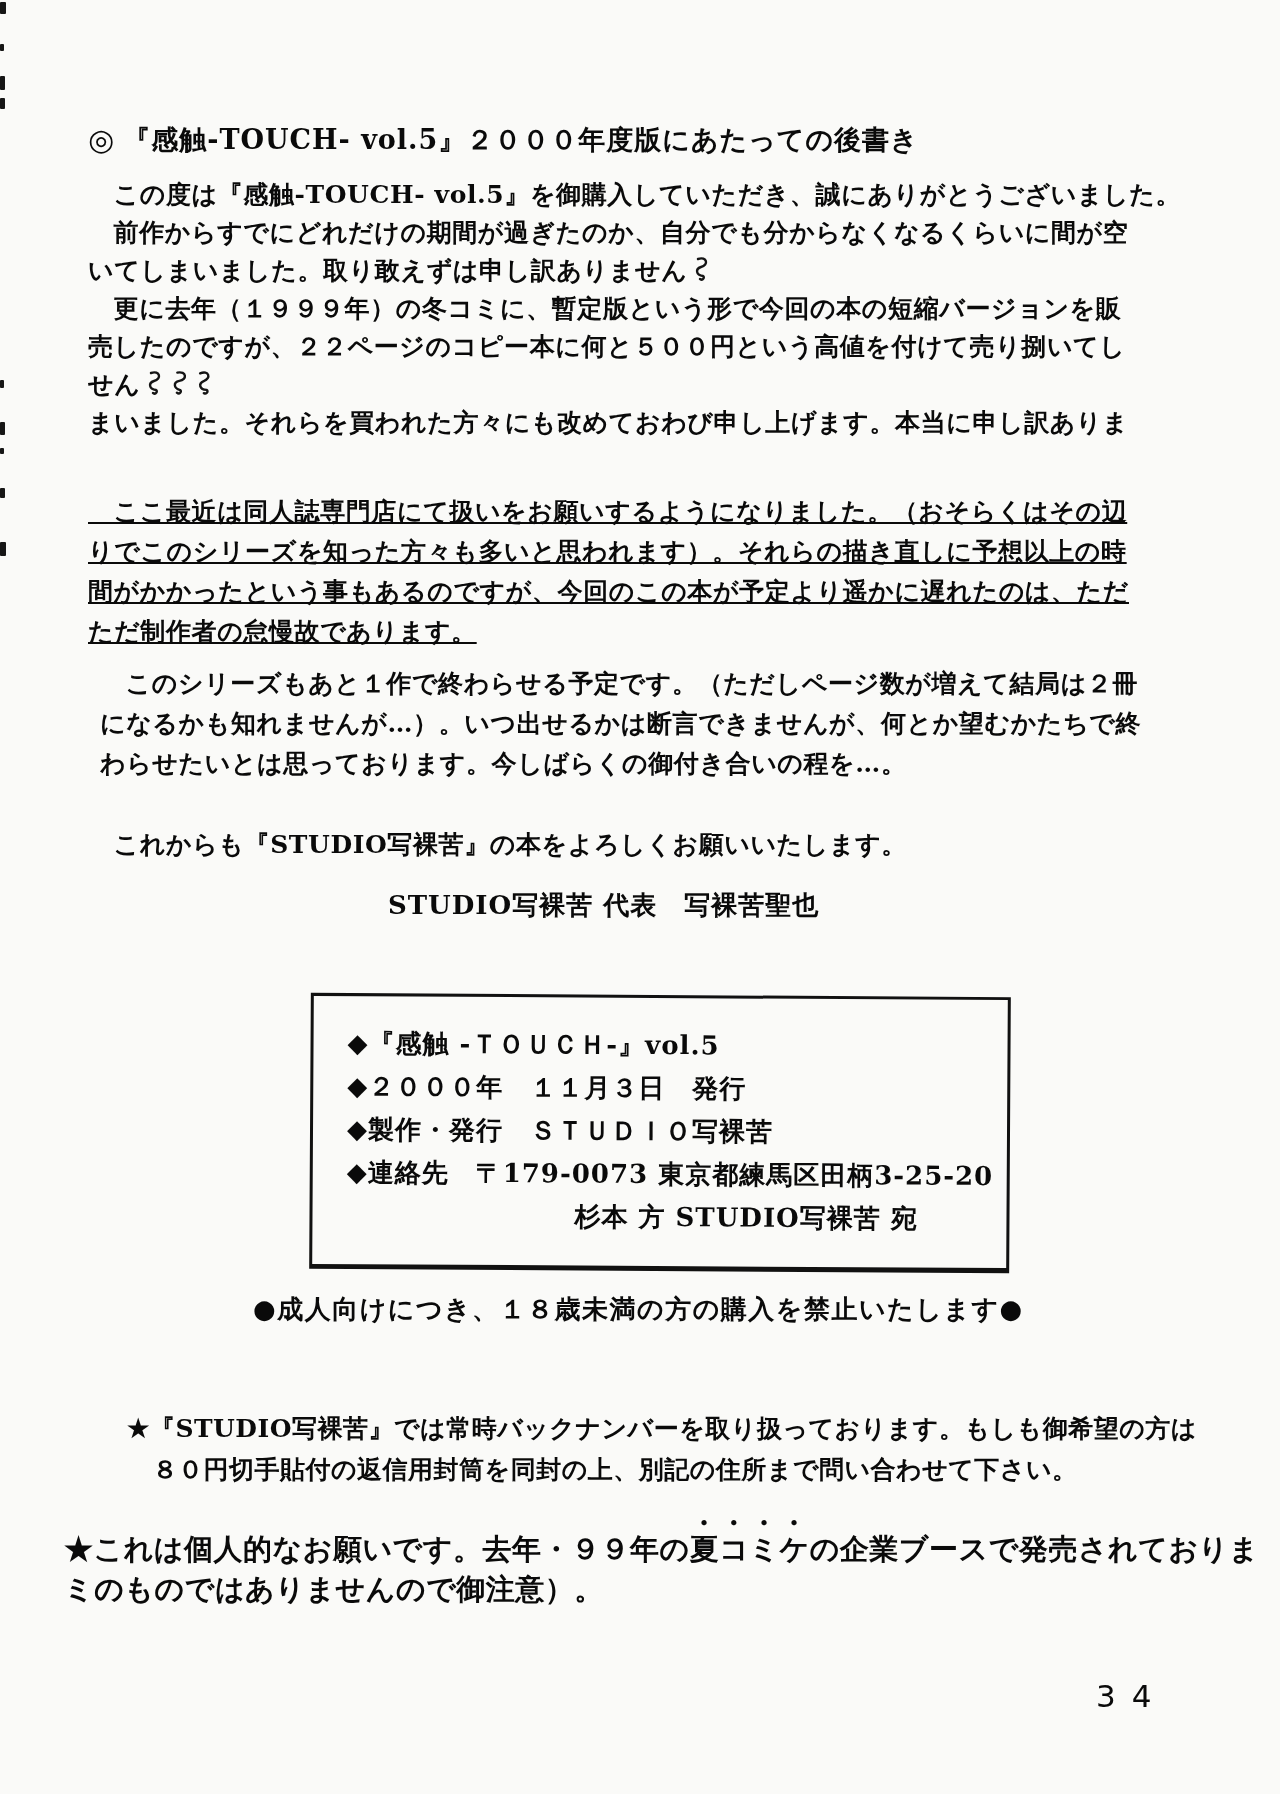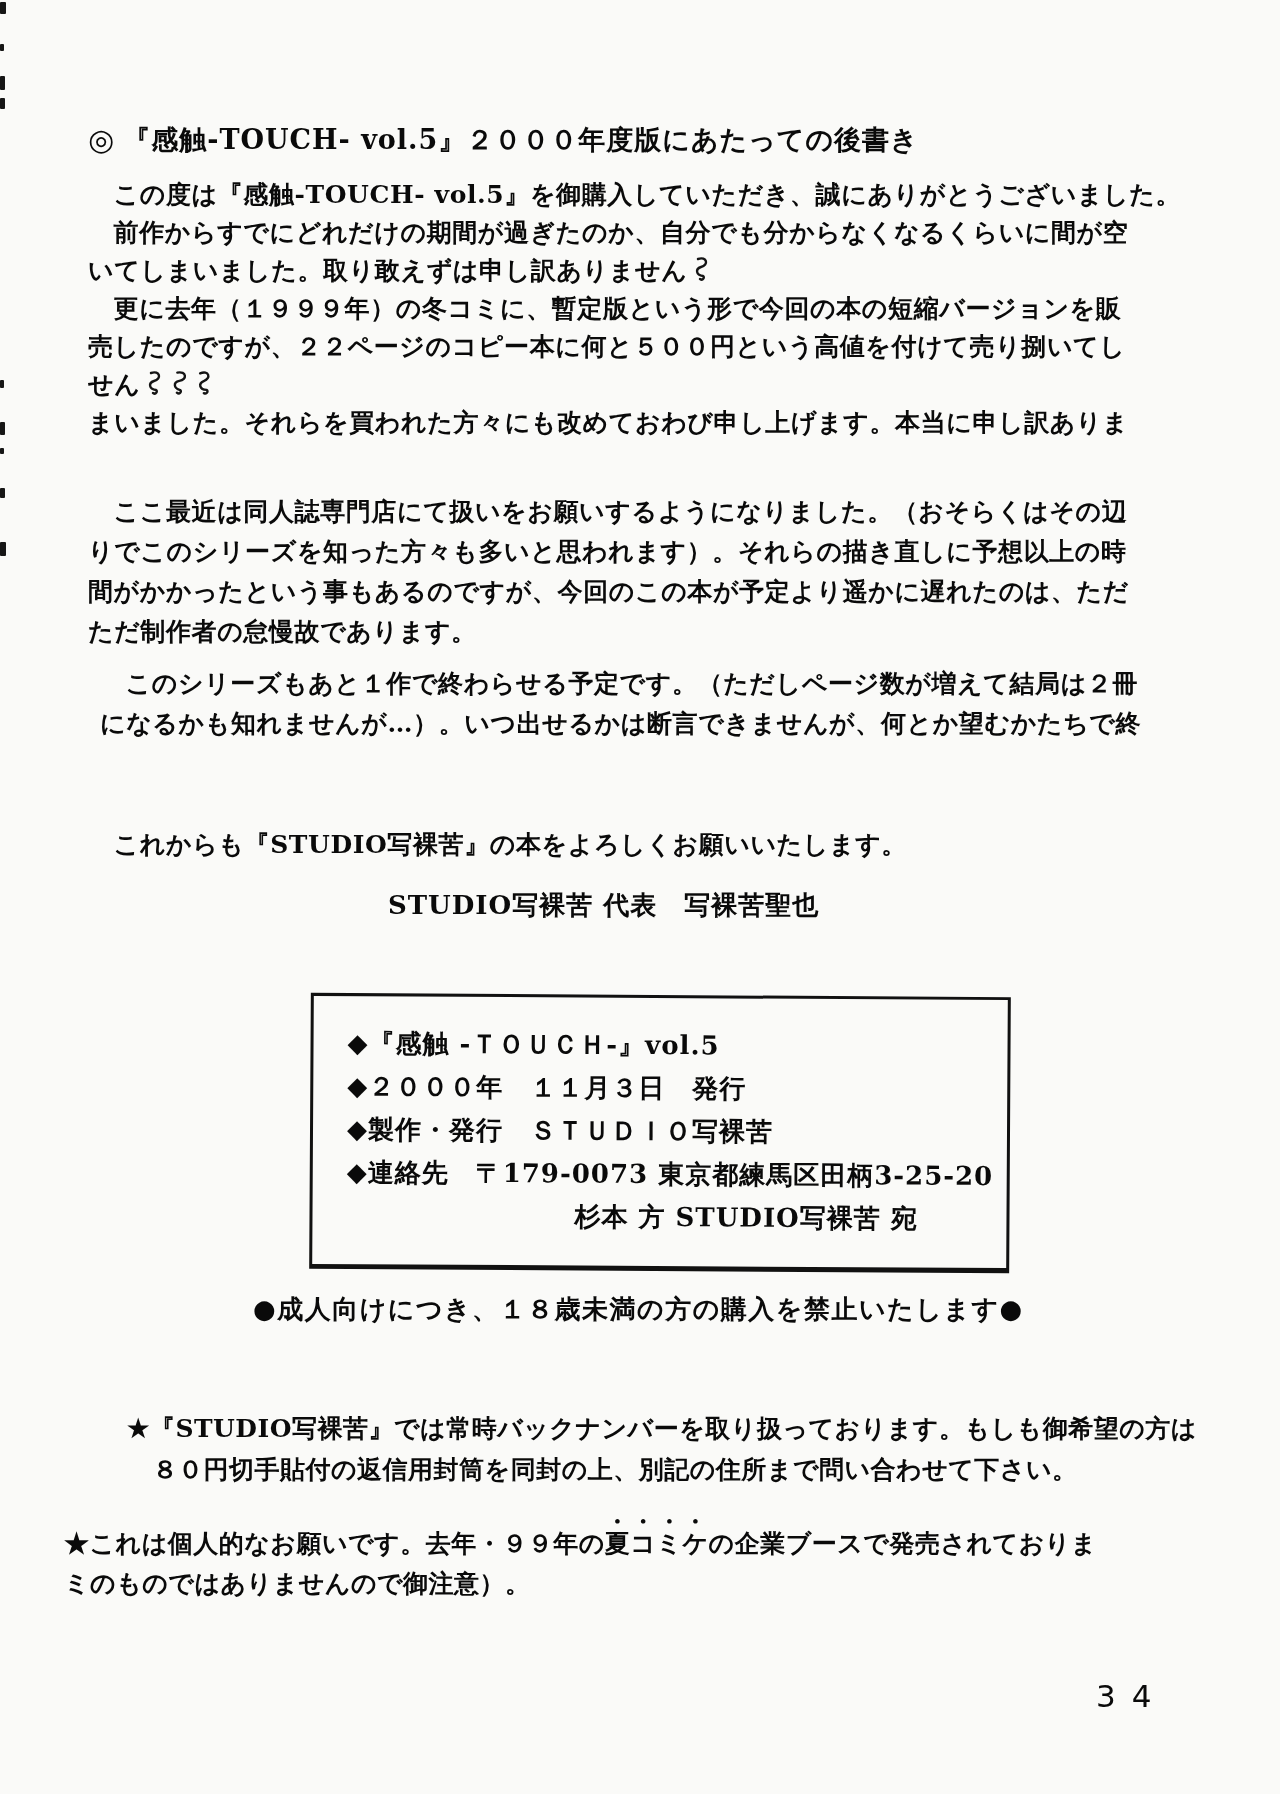--- a/index.html
+++ b/index.html
@@ -10,41 +10,41 @@
     font-weight:700;
   }
   .abs{position:absolute;}
   .line{white-space:pre;}
   
   .title{left:88px;top:122px;font-size:27px;letter-spacing:1px;display:flex;align-items:center;}
   .title .bullet{font-size:30px;margin-right:8px;transform:translateY(-1px);}
   
   .bodytext{font-size:25px;letter-spacing:0.6px;line-height:38px;}
   .blk-p12{left:88px;top:176px;}
-  .blk-p3{left:88px;top:492px;line-height:40px;}
+  .blk-p3{left:88px;top:492px;line-height:40px;text-decoration:underline;}
   .blk-p4{left:100px;top:664px;line-height:40px;}
   .blk-p5{left:88px;top:826px;}
   .blk-sig{left:388px;top:888px;font-size:26px;letter-spacing:1px;}
   
   .doodle{display:inline-block;width:20px;height:27px;margin-left:5px;vertical-align:-4px;}
   .doodle.d2{transform:rotate(7deg);}
   .doodle.d3{transform:rotate(-5deg);}
   
   .box{
     left:310px;top:995px;width:660px;height:212px;
     border:3px solid #111;border-bottom-width:5px;
     padding:26px 0 30px 34px;transform:rotate(0.35deg);
     font-size:26px;line-height:43px;letter-spacing:1px;
   }
   .box .cont{margin-left:228px;}
   
   .notice{left:253px;top:1292px;font-size:26px;letter-spacing:1.5px;}
   
   .note1{left:85px;top:1408px;font-size:25px;line-height:41px;letter-spacing:0.5px;margin-left:42px;}
-  .note2{left:64px;top:1514px;font-size:25px;line-height:40px;letter-spacing:0.5px;}
+  .note2{left:64px;top:1514px;font-size:29px;line-height:40px;letter-spacing:0.5px;}
   .em-dots{
     -webkit-text-emphasis:filled dot;text-emphasis:filled dot;
     -webkit-text-emphasis-position:over right;text-emphasis-position:over right;
   }
   
   .pagenum{left:1096px;top:1678px;font-family:"DejaVu Sans","Liberation Sans",sans-serif;
     font-weight:400;font-size:31px;letter-spacing:16px;}
   
   .artifact{position:absolute;left:0;background:#161616;border-radius:1px;}
   .a1{top:2px;width:6px;height:12px;}
@@ -96,20 +96,21 @@
 <div class="abs bodytext blk-p3">
   <div class="line">　ここ最近は同人誌専門店にて扱いをお願いするようになりました。（おそらくはその辺</div>
   <div class="line">りでこのシリーズを知った方々も多いと思われます）。それらの描き直しに予想以上の時</div>
   <div class="line">間がかかったという事もあるのですが、今回のこの本が予定より遥かに遅れたのは、ただ</div>
   <div class="line">ただ制作者の怠慢故であります。</div>
 </div>
 
 <div class="abs bodytext blk-p4">
   <div class="line">　このシリーズもあと１作で終わらせる予定です。（ただしページ数が増えて結局は２冊</div>
   <div class="line">になるかも知れませんが…）。いつ出せるかは断言できませんが、何とか望むかたちで終</div>
+  <div class="line">わらせたいとは思っております。今しばらくの御付き合いの程を…。</div>
 </div>
 
 <div class="abs bodytext blk-p5">
   <div class="line">　これからも『STUDIO写裸苦』の本をよろしくお願いいたします。</div>
 </div>
 
 <div class="abs blk-sig line">STUDIO写裸苦 代表　写裸苦聖也</div>
 
 <div class="abs box">
   <div class="line">◆『感触 -ＴＯＵＣＨ-』vol.5</div>

